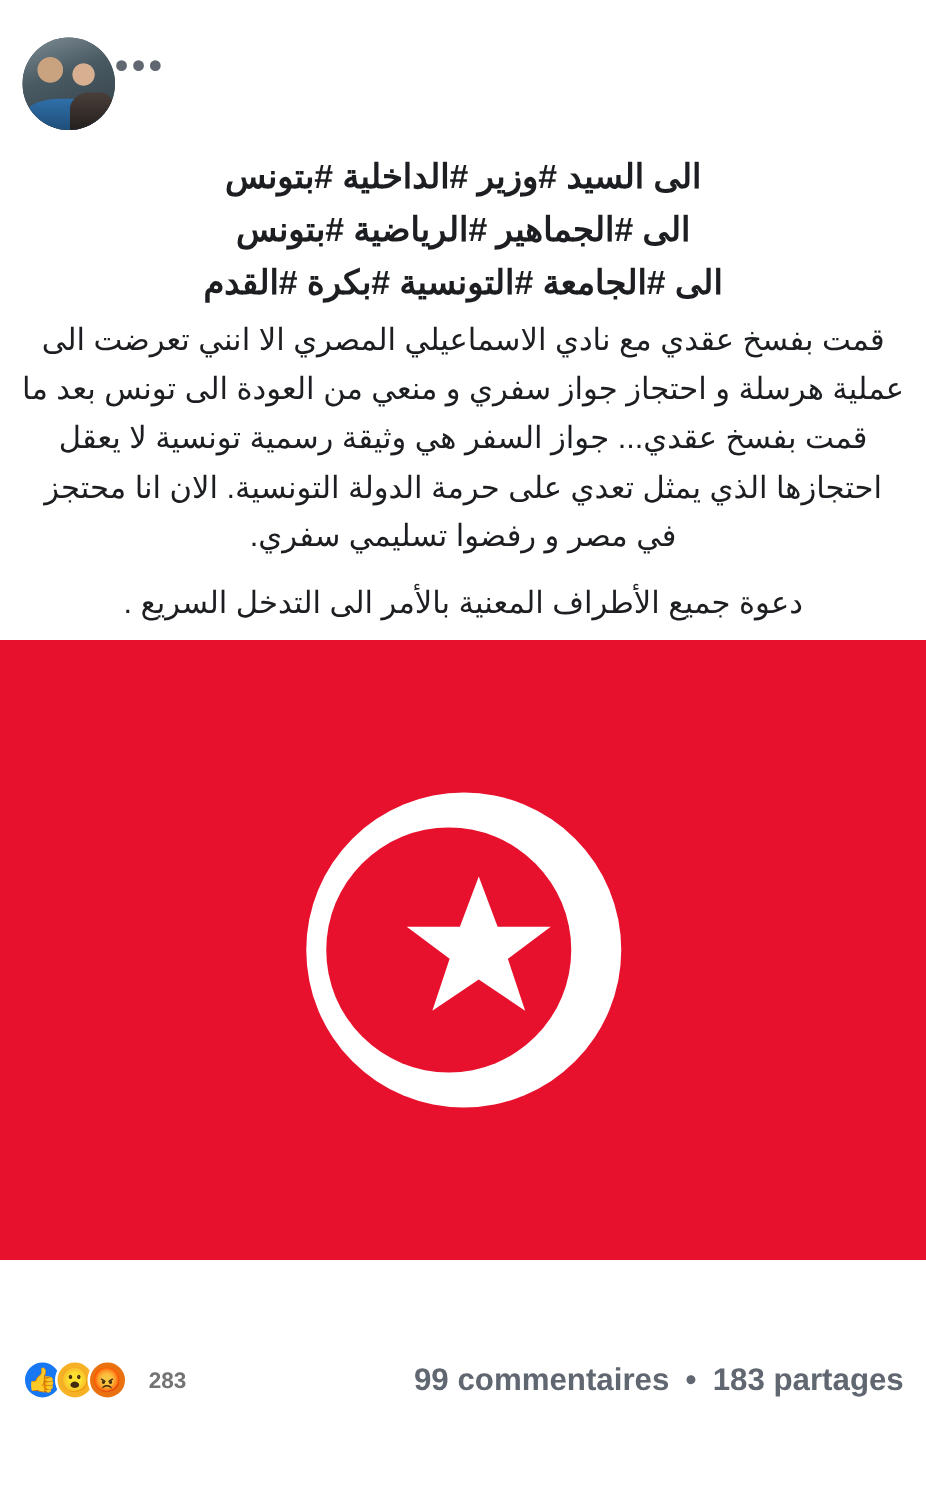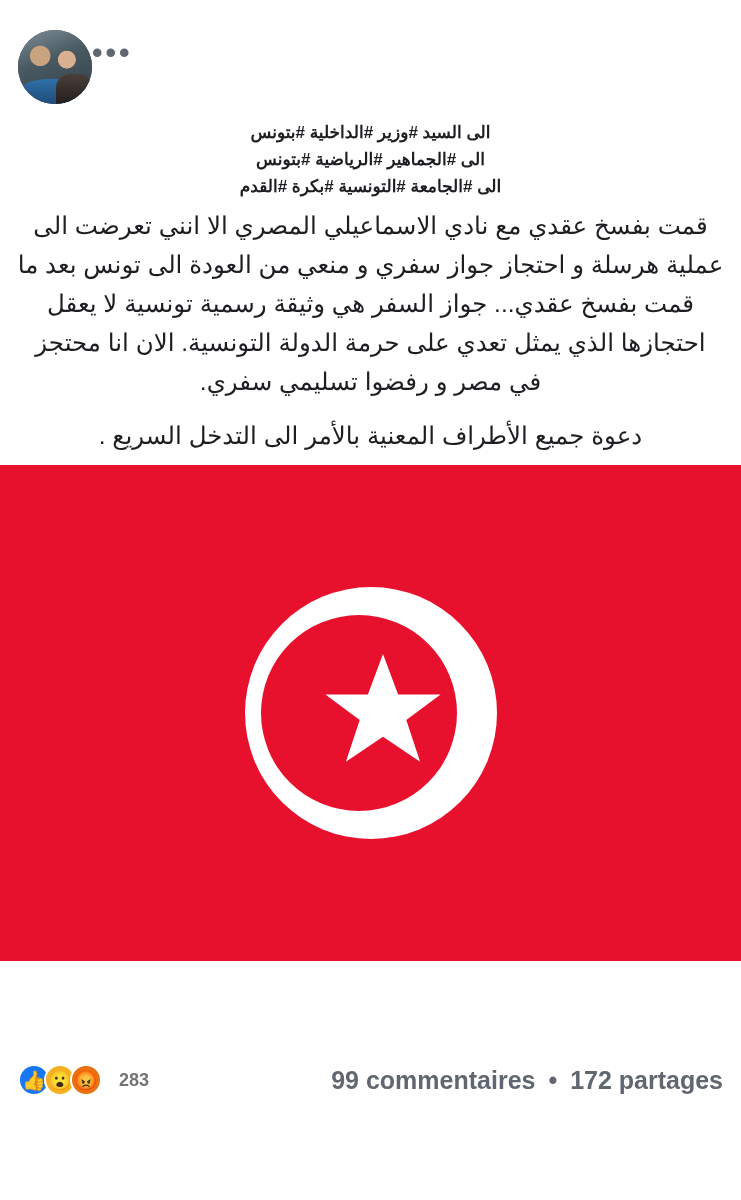--- a/index.html
+++ b/index.html
@@ -111,21 +111,21 @@
   }
 
   
   .post-body {
     padding: 6px 16px 10px 16px;
     direction: rtl;
     text-align: center;
     color: #1c1e21;
   }
   .hash-line {
-    font-size: 17px;
+    font-size: 27px;
     font-weight: bold;
     line-height: 1.58;
     color: #1c1e21;
   }
   .body-para {
     font-size: 24.5px;
     line-height: 1.6;
     margin-top: 5px;
     text-align: center;
     color: #1c1e21;
@@ -252,17 +252,17 @@
       <div class="react-pills">
         <div class="react like">👍</div>
         <div class="react wow">😮</div>
         <div class="react angry">😡</div>
       </div>
       <div class="react-count">283</div>
     </div>
     <div class="counts">
       <span>99 commentaires</span>
       <span class="sep">•</span>
-      <span>172 partages</span>
+      <span>183 partages</span>
     </div>
   </div>
 
 </div>
 
 </body></html>

